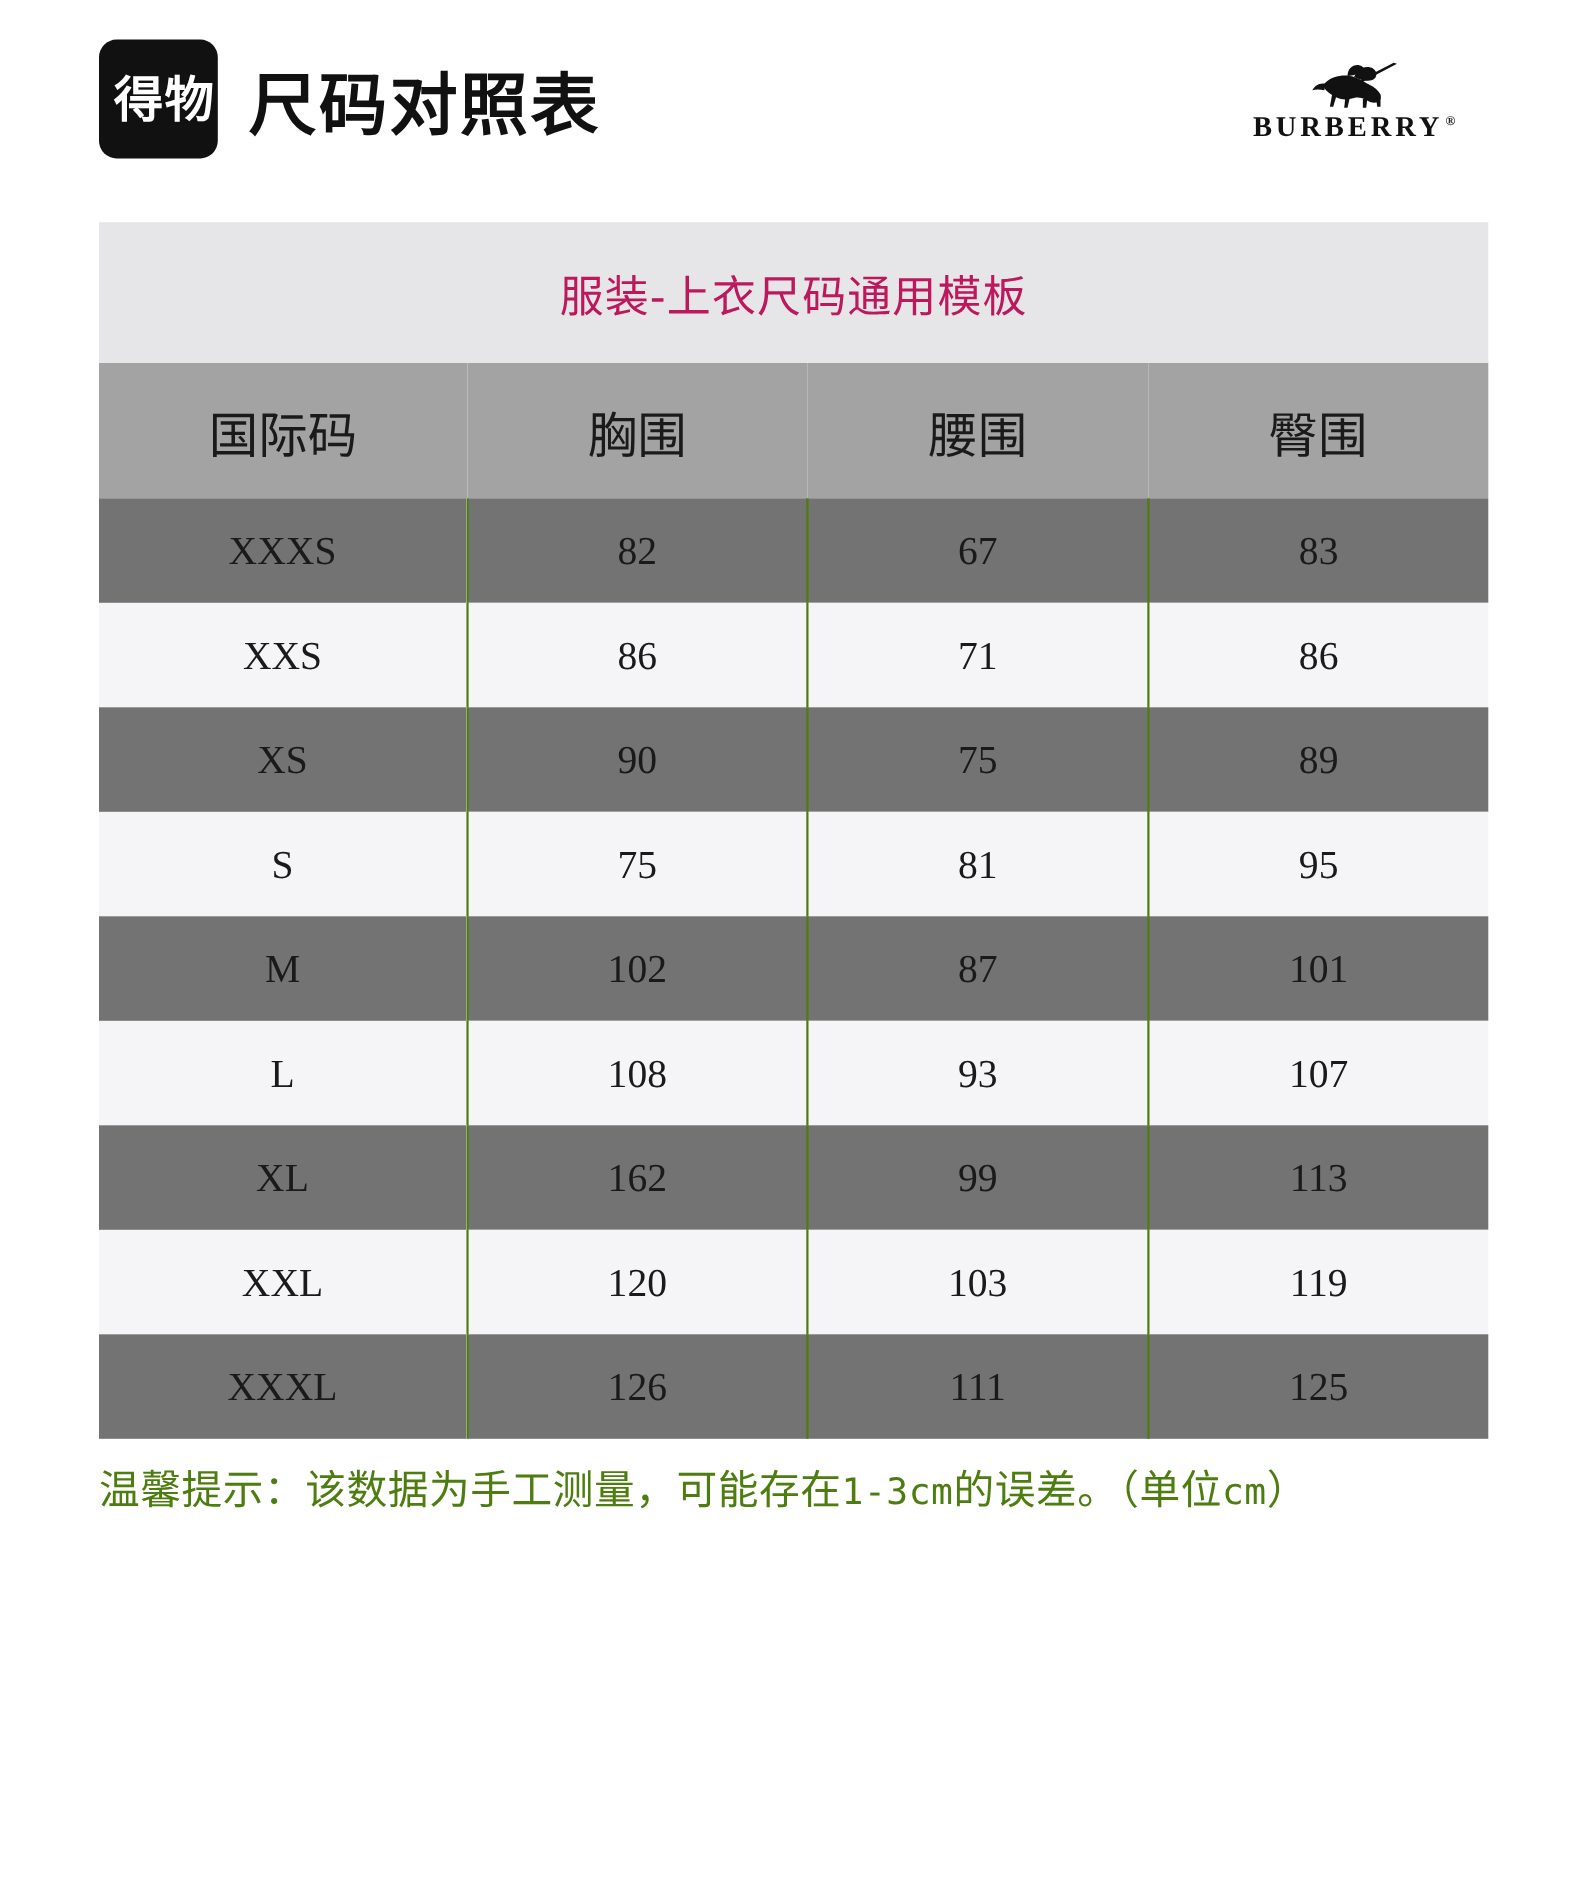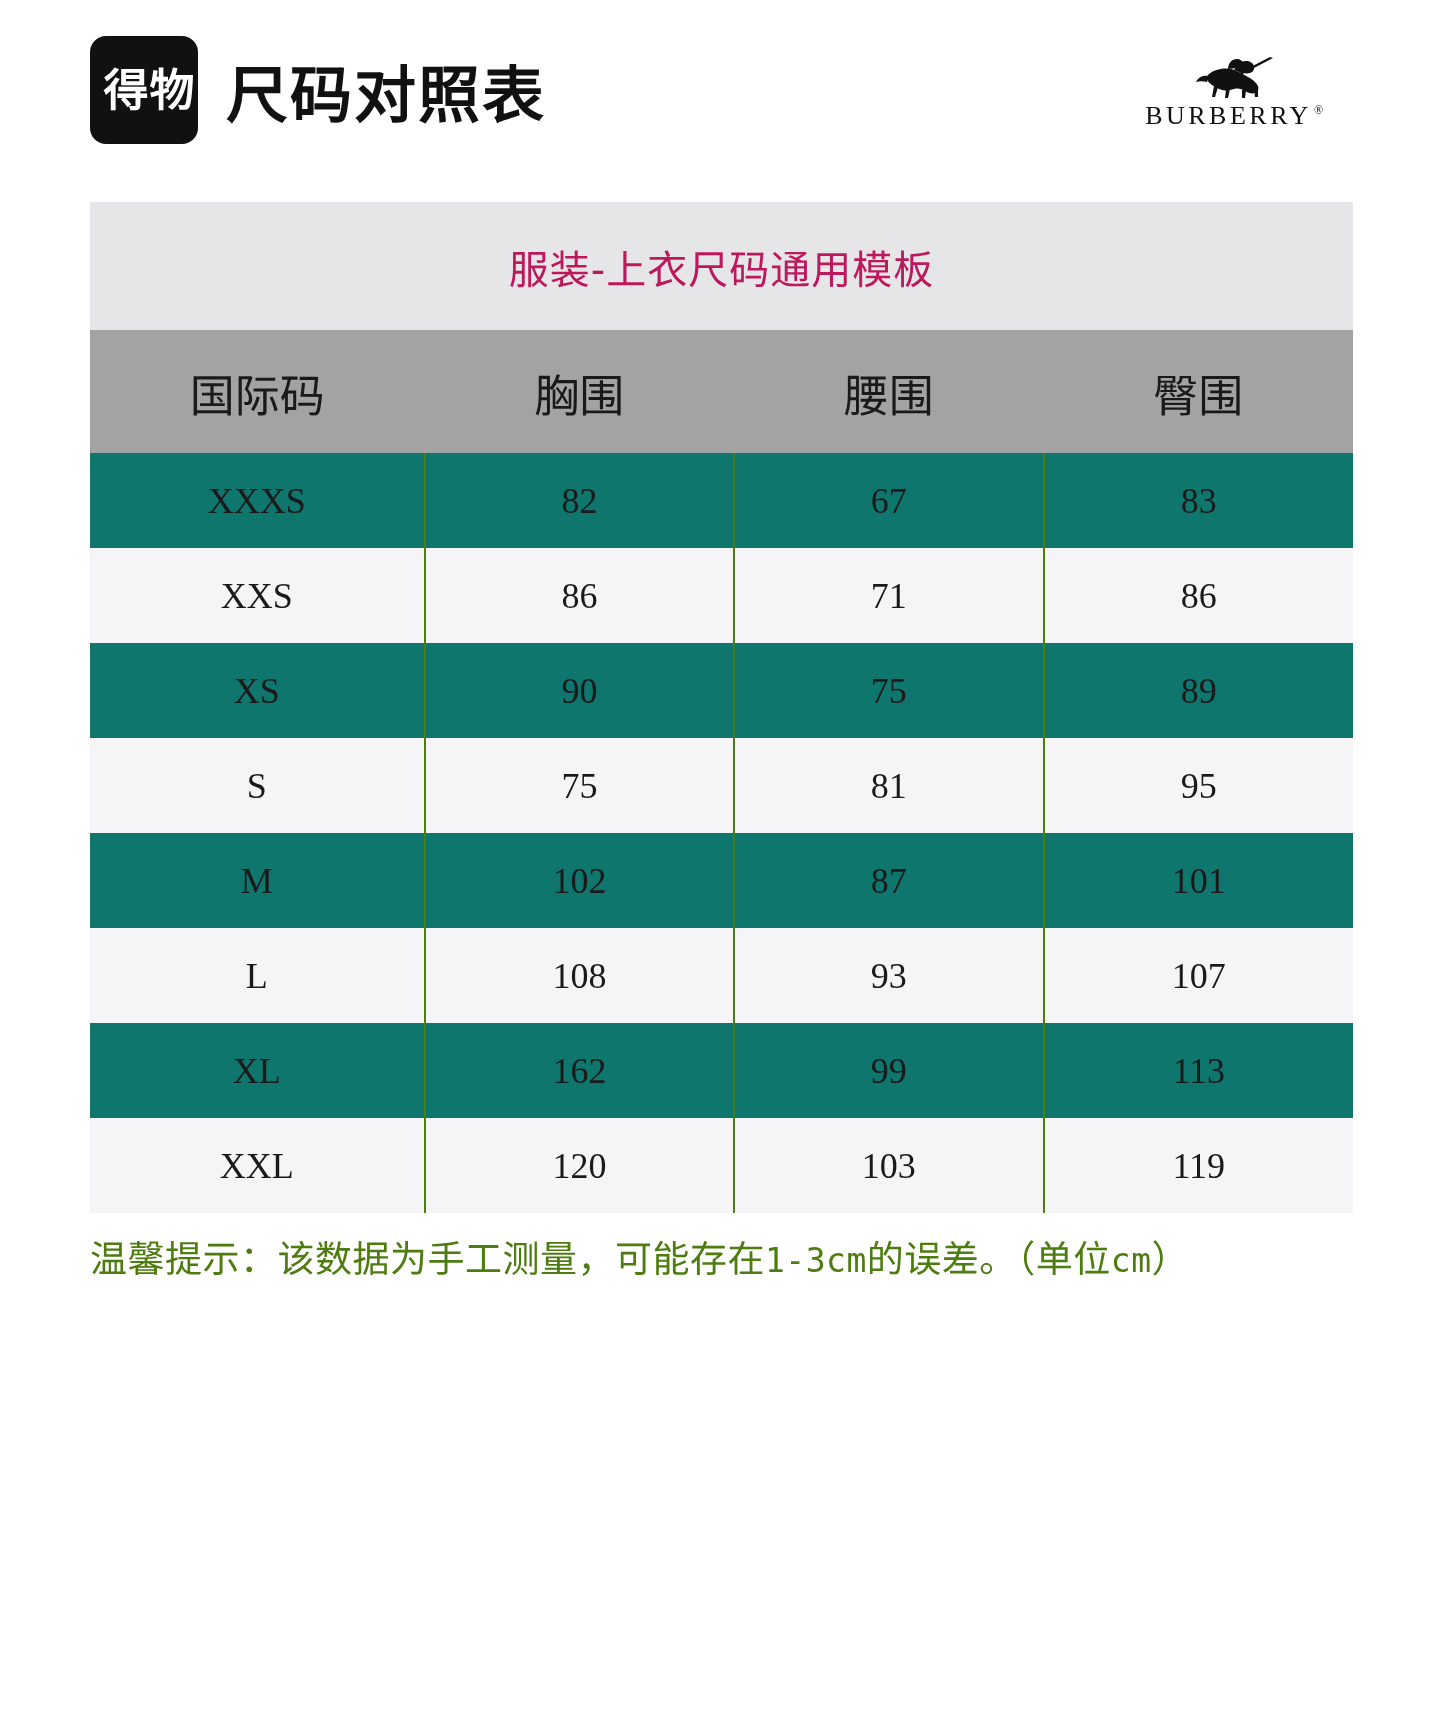--- a/index.html
+++ b/index.html
@@ -63,21 +63,21 @@
     margin-top: 6px;
   }
   .logo-knight {
     width: 120px;
     height: 44px;
     display: block;
   }
   .logo-word {
     font-family: "Liberation Serif", serif;
     font-size: 26px;
-    font-weight: 400;
+    font-weight: 700;
     letter-spacing: 3.5px;
     color: #111111;
     margin-top: 2px;
     position: relative;
   }
   .logo-word .reg {
     font-size: 12px;
     vertical-align: super;
     letter-spacing: 0;
     margin-left: 2px;
@@ -110,21 +110,21 @@
     padding: 30px 0 28px 0;
     text-align: center;
     border: none;
   }
   table.size-table td {
     font-family: "Liberation Serif", serif;
     font-size: 36px;
     color: #1a1a1a;
     text-align: center;
     padding: 27px 0 26px 0;
-    background: #0f766e;
+    background: #737373;
     border: none;
   }
   table.size-table tbody tr:nth-child(even) td {
     background: #f5f5f7;
   }
   table.size-table tbody tr td:first-child {
     position: relative;
   }
   table.size-table tbody tr td:not(:first-child) {
     border-left: 2px solid #4d7c0f;
@@ -246,19 +246,25 @@
         <td>162</td>
         <td>99</td>
         <td>113</td>
       </tr>
       <tr>
         <td>XXL</td>
         <td>120</td>
         <td>103</td>
         <td>119</td>
       </tr>
+      <tr>
+        <td>XXXL</td>
+        <td>126</td>
+        <td>111</td>
+        <td>125</td>
+      </tr>
     </tbody>
   </table>
 </div>
 
 <div class="note">
   <span>温馨提示：该数据为手工测量，可能存在</span><span class="mono">1-3cm</span><span>的误差。（单位</span><span class="mono">cm</span><span>）</span>
 </div>
 
 </body></html>

